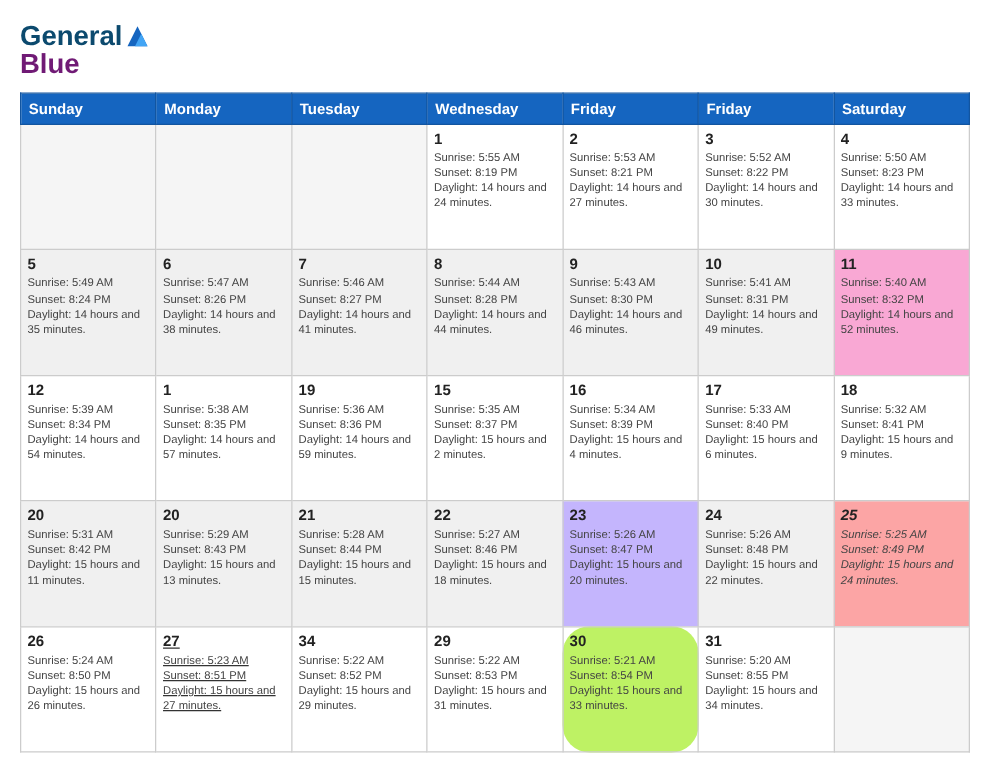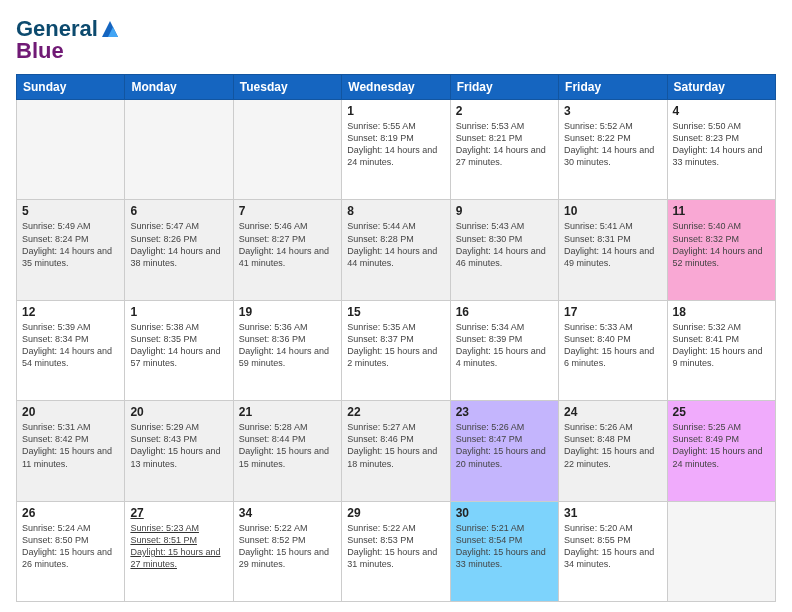--- a/index.html
+++ b/index.html
@@ -224,21 +224,21 @@
             <div class="day-info">Sunrise: 5:27 AM<br>Sunset: 8:46 PM<br>Daylight: 15 hours and 18 minutes.</div>
           </td>
           <td style="background: #c4b5fd;">
             <div class="day-number">23</div>
             <div class="day-info">Sunrise: 5:26 AM<br>Sunset: 8:47 PM<br>Daylight: 15 hours and 20 minutes.</div>
           </td>
           <td style="background: rgb(240, 240, 240); margin-left: 20px;">
             <div class="day-number">24</div>
             <div class="day-info">Sunrise: 5:26 AM<br>Sunset: 8:48 PM<br>Daylight: 15 hours and 22 minutes.</div>
           </td>
-          <td style="background: #f0abfc;">
+          <td style="background: #fca5a5; font-style: italic;">
             <div class="day-number">25</div>
             <div class="day-info">Sunrise: 5:25 AM<br>Sunset: 8:49 PM<br>Daylight: 15 hours and 24 minutes.</div>
           </td>
         </tr>
         <tr>
           <td style="background: rgb(255, 255, 255); border-radius: 16px;">
             <div class="day-number">26</div>
             <div class="day-info">Sunrise: 5:24 AM<br>Sunset: 8:50 PM<br>Daylight: 15 hours and 26 minutes.</div>
           </td>
           <td style="background: rgb(255, 255, 255); text-decoration: underline;">
@@ -246,21 +246,21 @@
             <div class="day-info">Sunrise: 5:23 AM<br>Sunset: 8:51 PM<br>Daylight: 15 hours and 27 minutes.</div>
           </td>
           <td style="background: rgb(255, 255, 255);">
             <div class="day-number">34</div>
             <div class="day-info">Sunrise: 5:22 AM<br>Sunset: 8:52 PM<br>Daylight: 15 hours and 29 minutes.</div>
           </td>
           <td style="background: rgb(255, 255, 255);">
             <div class="day-number">29</div>
             <div class="day-info">Sunrise: 5:22 AM<br>Sunset: 8:53 PM<br>Daylight: 15 hours and 31 minutes.</div>
           </td>
-          <td style="background: #7dd3fc;">
+          <td style="background: #bef264; border-radius: 22px;">
             <div class="day-number">30</div>
             <div class="day-info">Sunrise: 5:21 AM<br>Sunset: 8:54 PM<br>Daylight: 15 hours and 33 minutes.</div>
           </td>
           <td style="background: rgb(255, 255, 255); margin-left: 14px;">
             <div class="day-number">31</div>
             <div class="day-info">Sunrise: 5:20 AM<br>Sunset: 8:55 PM<br>Daylight: 15 hours and 34 minutes.</div>
           </td>
           <td class="empty-cell" style="background: rgb(245, 245, 245);"></td>
         </tr>
       </tbody>

